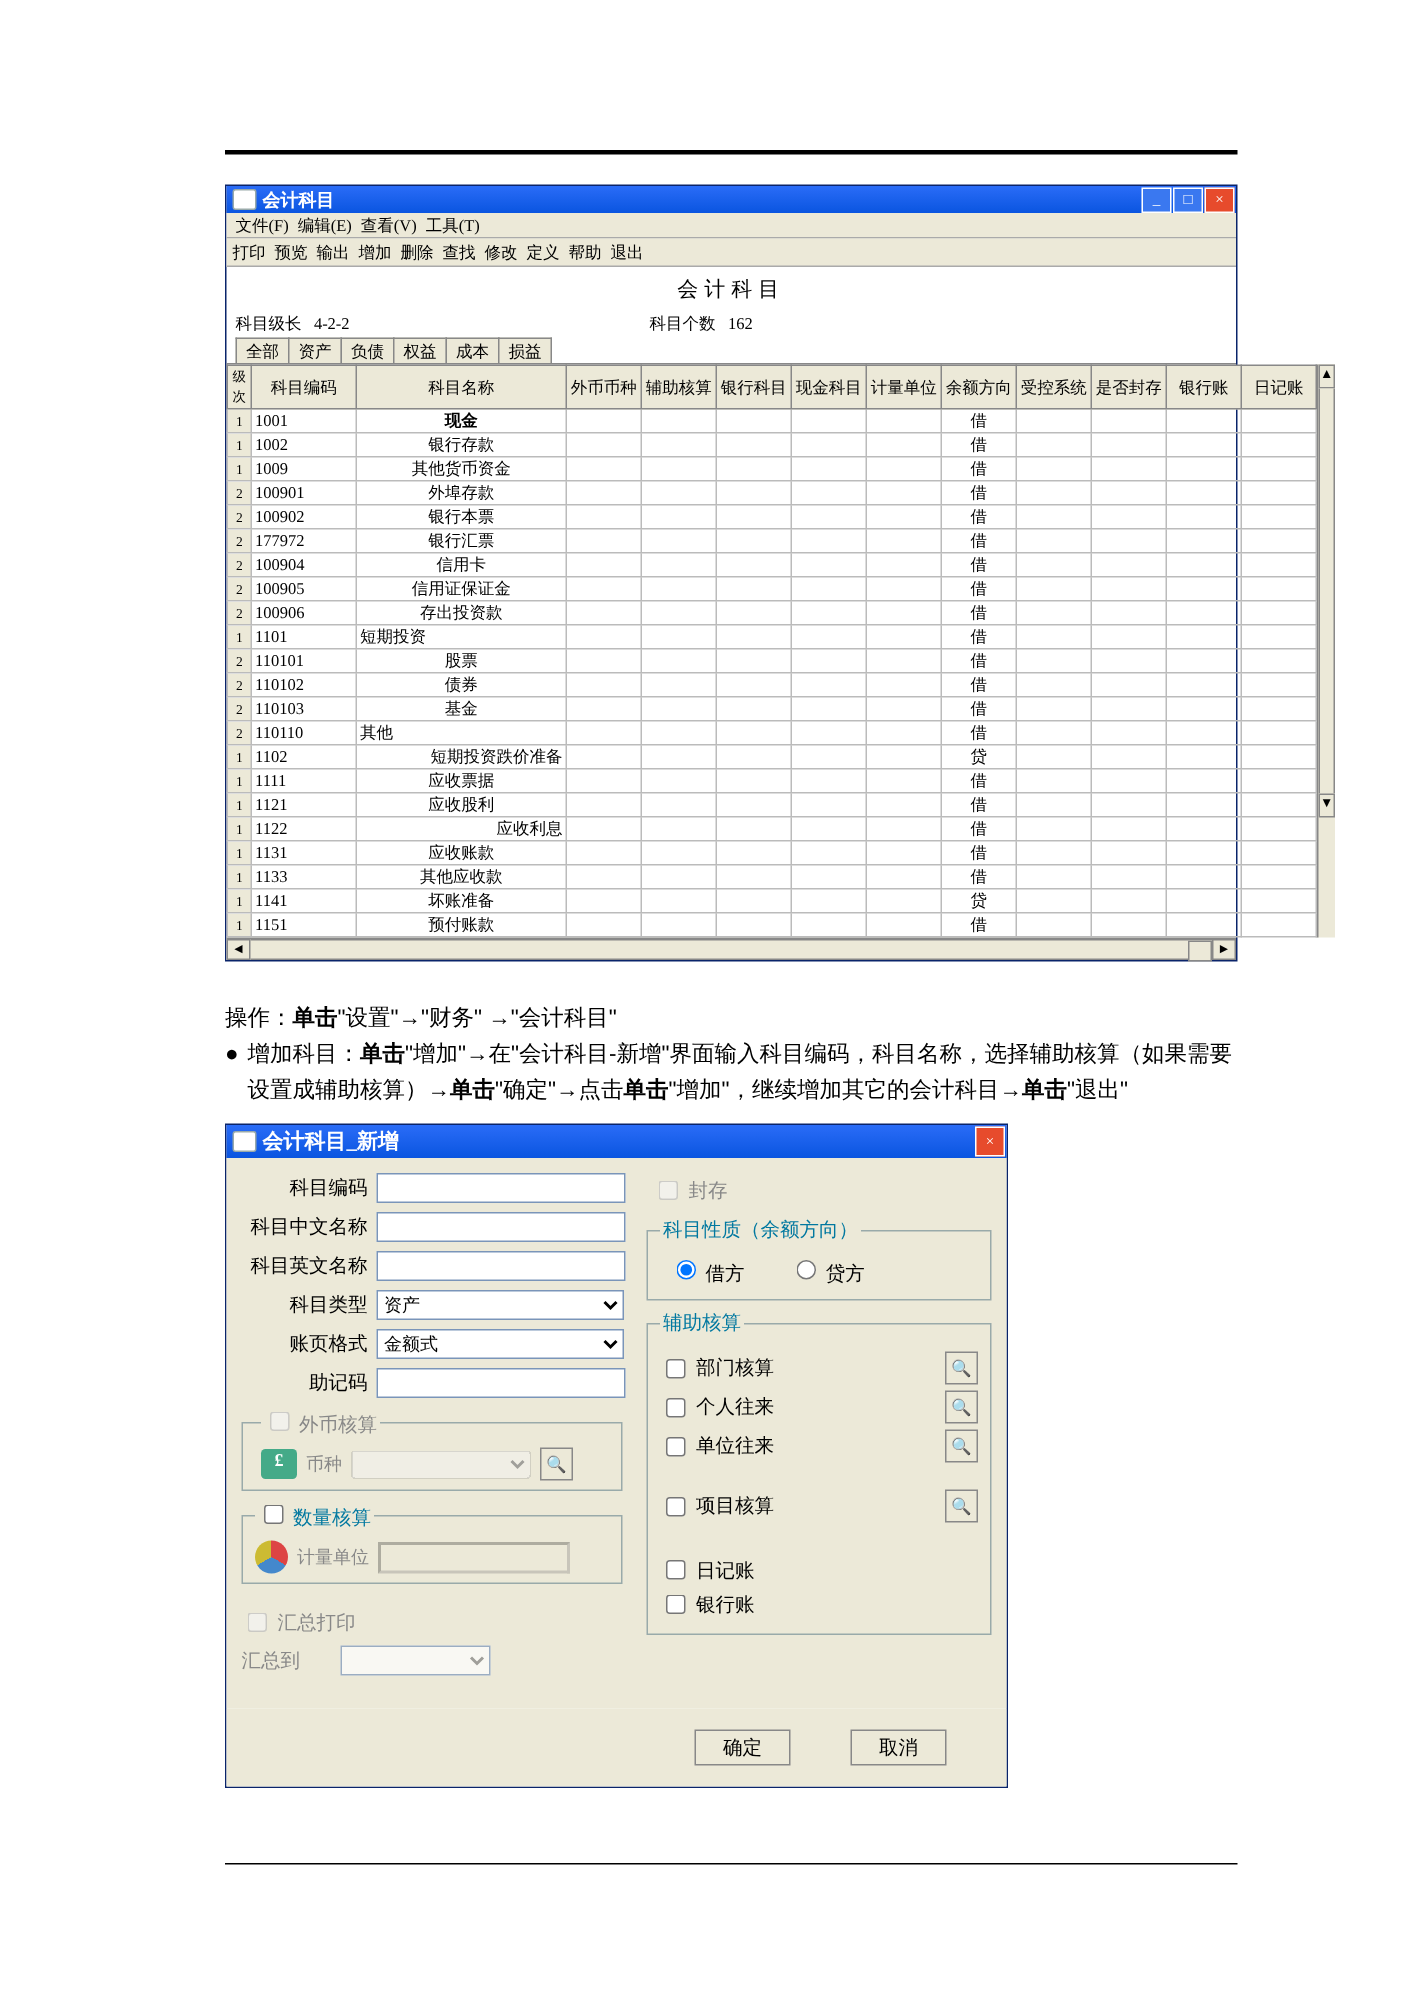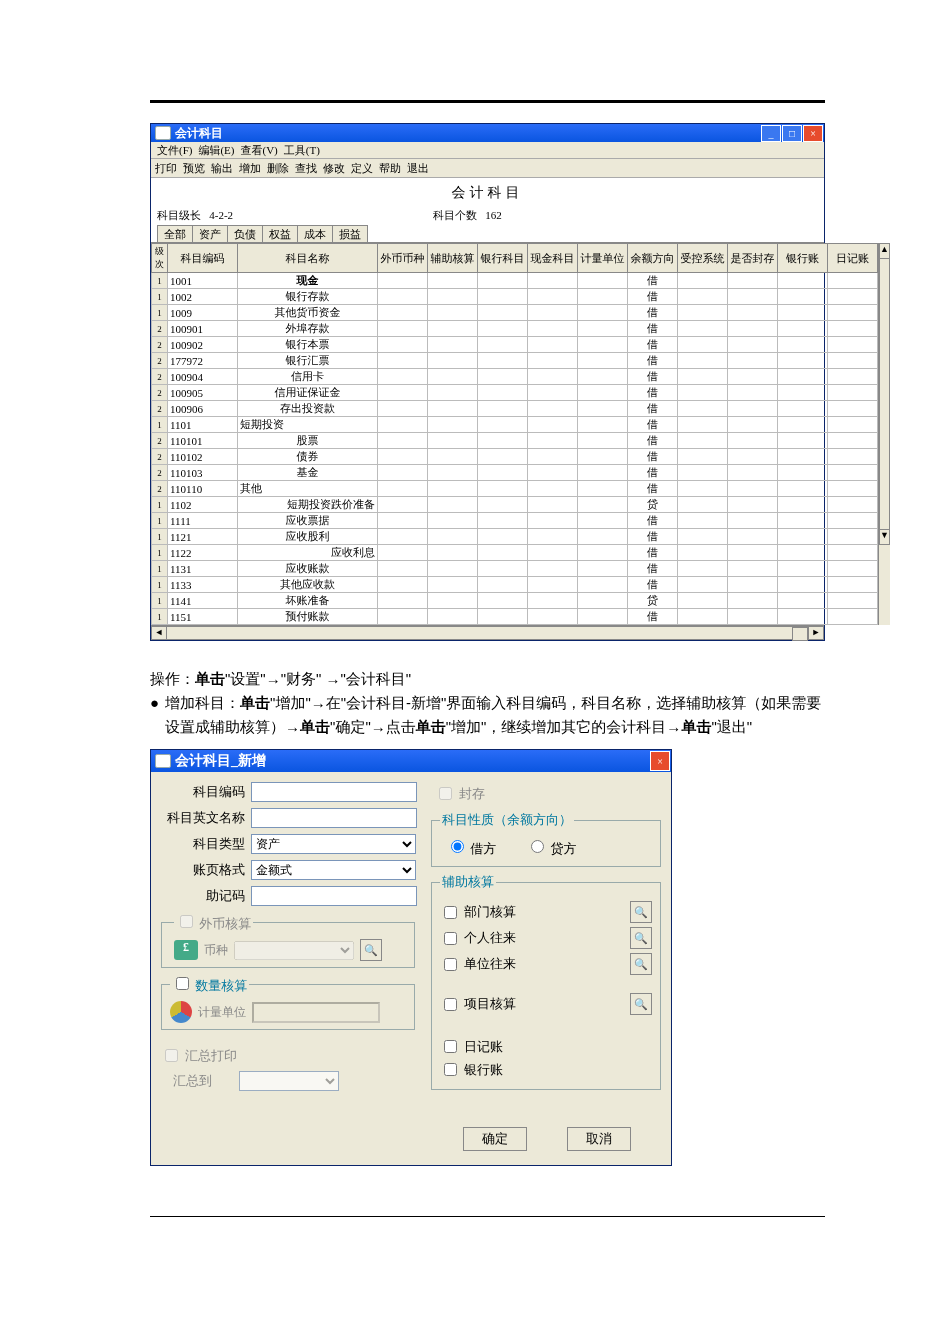--- a/index.html
+++ b/index.html
@@ -508,20 +508,24 @@
       <span class="wbtn close" style="height:18px;">×</span>
     </div>
     <div class="dlg-body">
 
       <div class="column">
         <div class="field">
             <span class="field-label">科目编码</span>
           <input type="text" style="width: 160px;">
           </div>
         <div class="field">
+            <span class="field-label">科目中文名称</span>
+          <input type="text" style="width: 160px;">
+          </div>
+        <div class="field">
             <span class="field-label">科目英文名称</span>
           <input type="text" style="width: 160px;">
           </div>
         <div class="field">
             <span class="field-label">科目类型</span>
           <select><option>资产</option></select>
           </div>
         <div class="field">
             <span class="field-label">账页格式</span>
           <select><option>金额式</option></select>
@@ -548,21 +552,21 @@
             <span>计量单位</span>
             <input type="text" disabled="" style="width: 120px; margin-left: 6px; background: rgb(236, 233, 216);">
           </div>
         </fieldset>
 
         <fieldset class="disabled" style="border-top:none;border-left:none;border-right:none;border-bottom:none;padding-left:0;">
           <div class="cb">
               <input type="checkbox" disabled="" style=""> 
               <span>汇总打印</span>
             </div>
-          <div class="field" style="margin-left:12px;">
+          <div class="field" style="margin-left:0;">
               <span class="field-label" style="width:60px;text-align:left;">汇总到</span>
             <select disabled="" style="width:100px;"></select>
             </div>
         </fieldset>
       </div>
 
       <div class="column">
         <div class="cb" style="color:#888;margin:8px 10px;">
           <input type="checkbox" disabled="" style="">
           <span>封存</span>

